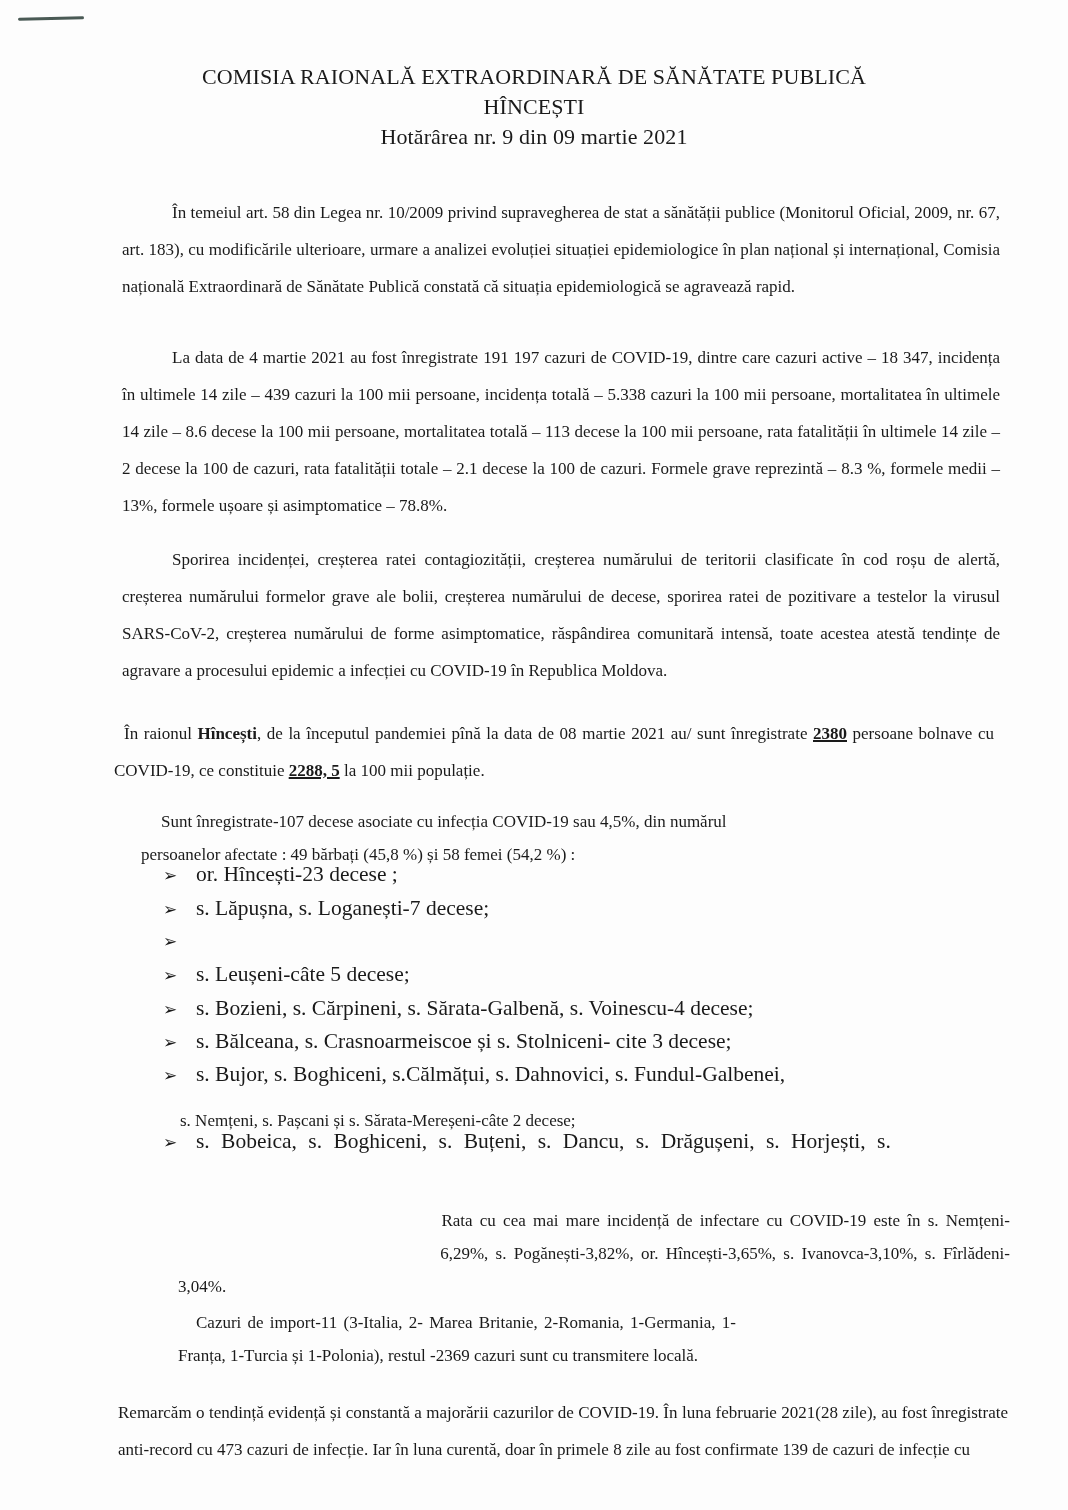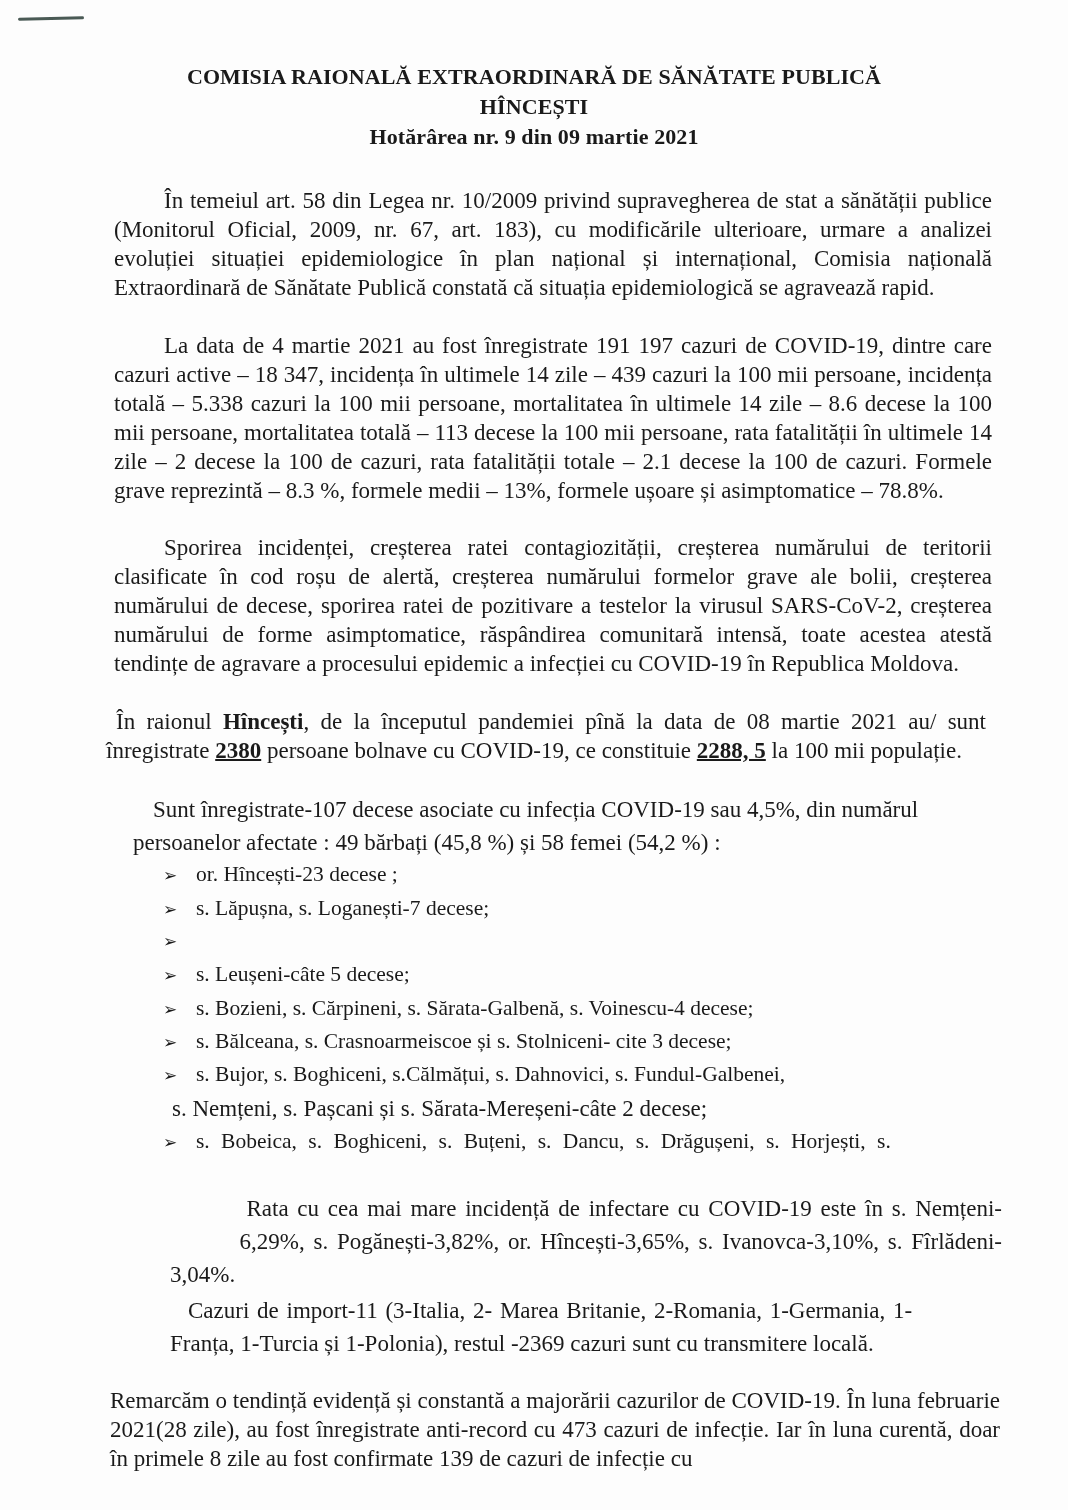--- a/index.html
+++ b/index.html
@@ -8,23 +8,23 @@
       background: #fdfdfd;
       font-family: "Liberation Serif", serif;
       color: #1a1a1a;
       position: relative;
     }
     .scan-mark {
       position: absolute; left: 18px; top: 17px; width: 66px; height: 3px;
       background: #4a5a55; border-radius: 2px; transform: rotate(-1.5deg);
     }
     .page { position: absolute; left: 0; top: 0; width: 1068px; }
-    .header { text-align: center; font-weight: bold; font-size: 22px; line-height: 30px; margin-top: 62px; }
+    .header { text-align: center; font-weight: normal; font-size: 22px; line-height: 30px; margin-top: 62px; }
     .header div { letter-spacing: 0.1px; }
-    p, .line { margin: 0; font-size: 23px; line-height: 29px; }
+    p, .line { margin: 8px; font-size: 17px; line-height: 37px; }
     .block { position: absolute; text-align: right; }
     .just { text-align: justify; text-align-last: left; }
     .indent { text-indent: 50px; }
     .bul { display: flex; align-items: baseline; position: absolute; left: 163px; font-size: 21.5px; line-height: 29px; white-space: nowrap; }
     .bul .arrow { width: 33px; font-family: "DejaVu Sans", sans-serif; font-size: 17px; }
     u b, b u { text-decoration-thickness: 2px; }
   </style>
 </head>
 <body>
 

